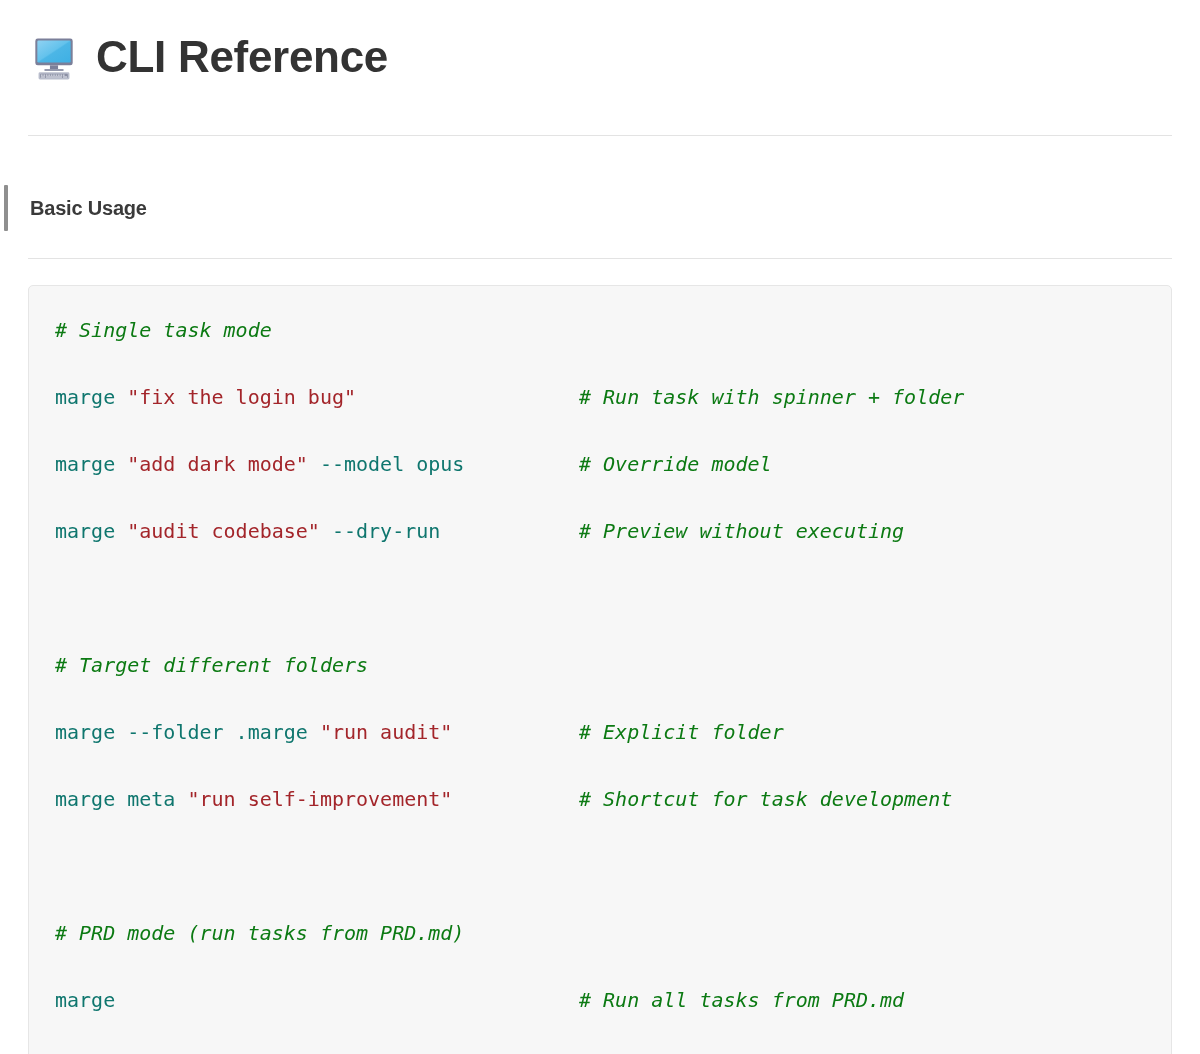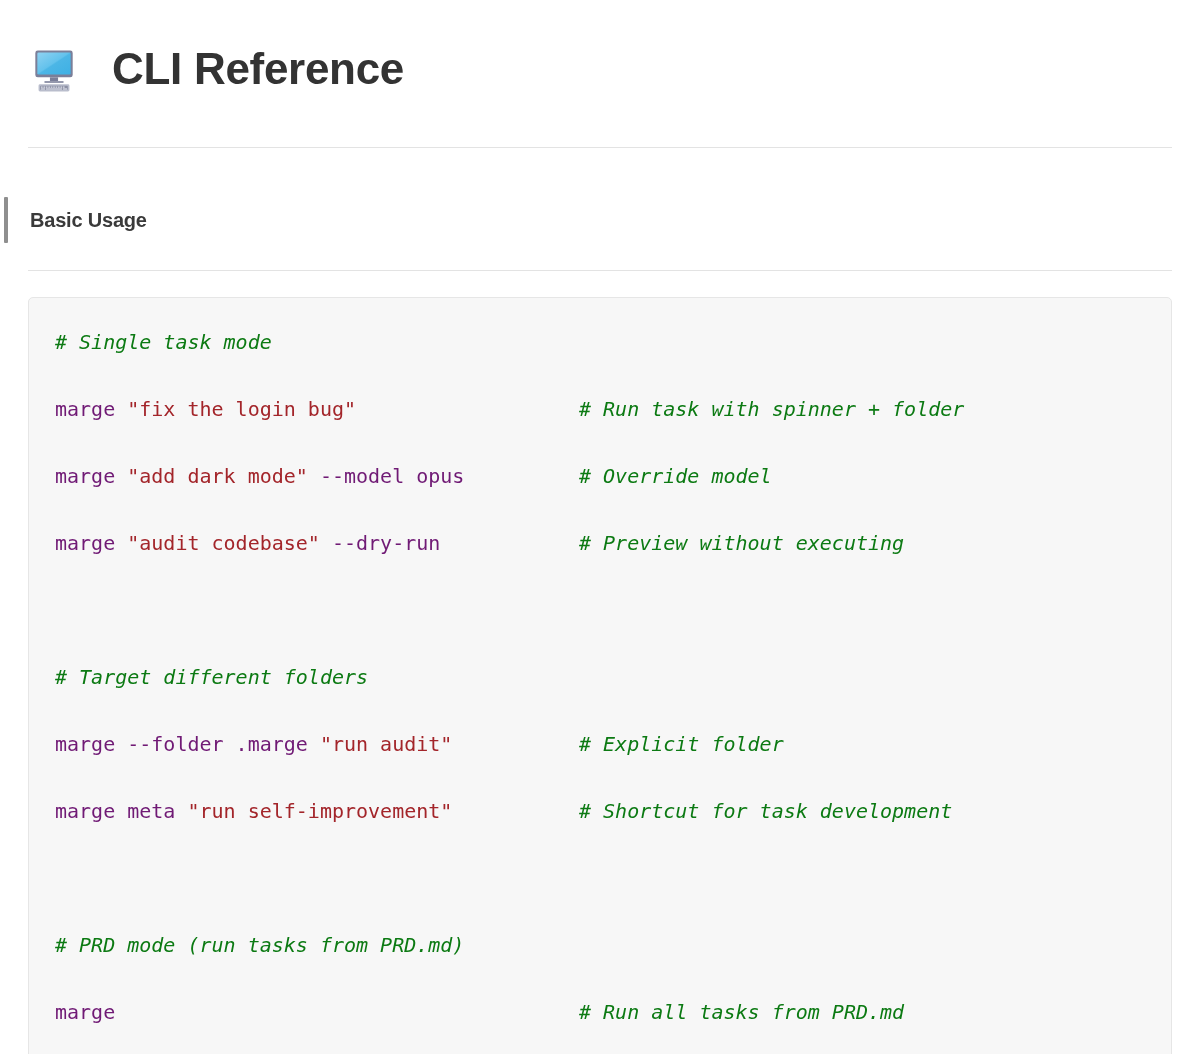--- a/index.html
+++ b/index.html
@@ -20,22 +20,22 @@
     width: 1200px;
     height: 1054px;
     box-sizing: border-box;
     padding: 0 28px;
   }
 
   
   .doc-header {
     display: flex;
     align-items: center;
-    gap: 32px;
-    padding-top: 16px;
+    gap: 16px;
+    padding-top: 4px;
     padding-bottom: 6px;
   }
   .title-icon {
     width: 52px;
     height: 52px;
     flex: 0 0 52px;
     display: block;
   }
   .doc-title {
     font-size: 44px;
@@ -102,21 +102,21 @@
     height: 33.5px;
     white-space: pre;
   }
   .code-line.blank { }
   .cmd-col {
     display: inline-block;
     width: 524px;
     vertical-align: top;
     white-space: pre;
   }
-  .tok-cmd   { color: #701a75; }
+  .tok-cmd   { color: #0f766e; }
   .tok-str   { color: #a3252a; }
   .tok-cmt   { color: #0c7a13; font-style: italic; }
 </style>
 </head>
 <body>
 
 <div class="page">
 
   <div class="doc-header">
     <span class="title-icon">

